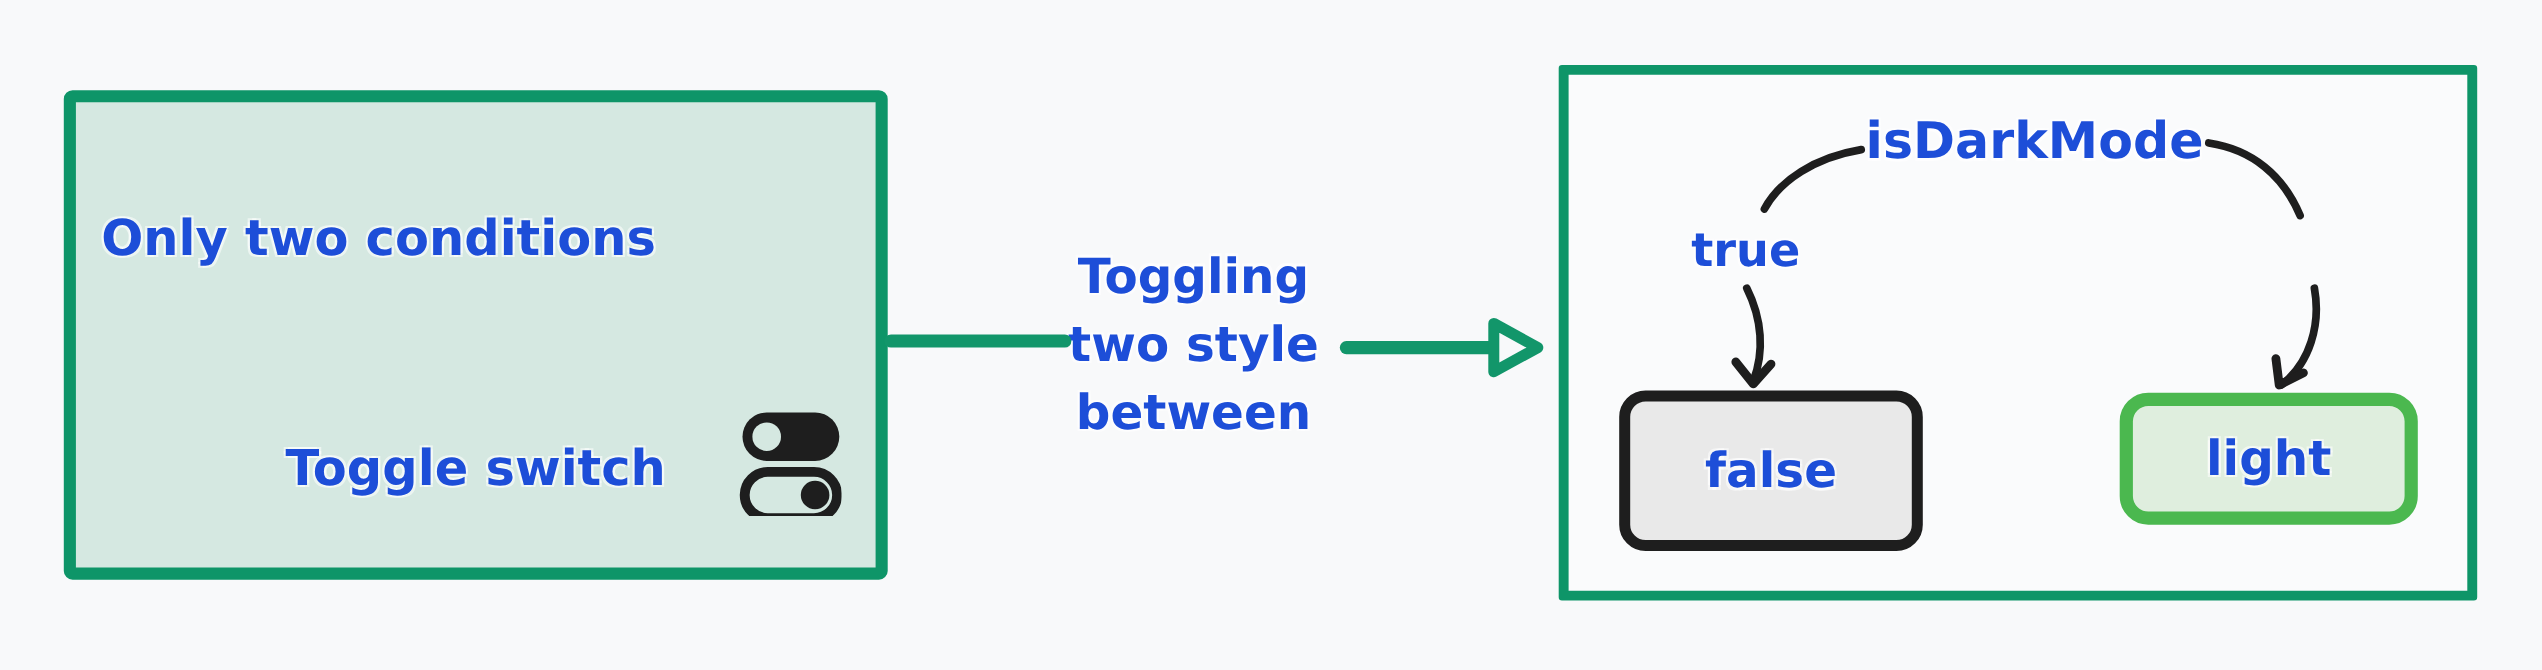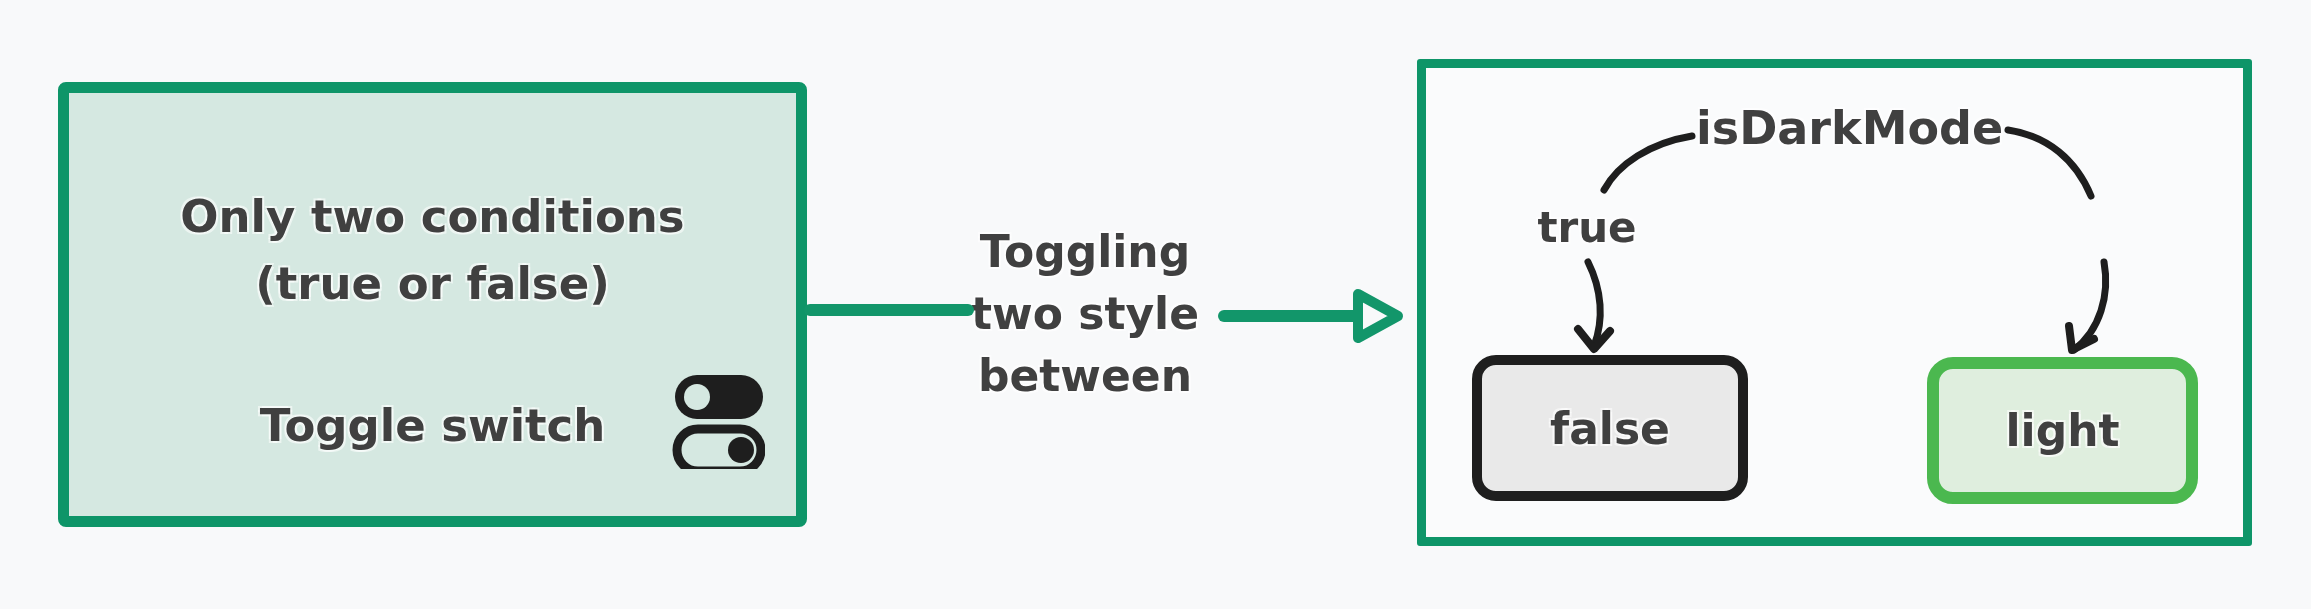--- a/index.html
+++ b/index.html
@@ -11,37 +11,38 @@
     position: relative;
     width: 2311px;
     height: 609px;
     background: #f8f9fa;
     overflow: hidden;
     font-weight: bold;
     color: #1e1e1e;
   }
   .abs { position: absolute; }
   .ink {
-    color: #404040;
+    color: #1d4ed8;
     text-shadow: -2px -2px 0 rgba(255,255,255,.55), 2px -2px 0 rgba(255,255,255,.55),
                  -2px 2px 0 rgba(255,255,255,.55), 2px 2px 0 rgba(255,255,255,.55);
   }
   .left-box {
     left: 58px; top: 82px;
     width: 749px; height: 445px;
     box-sizing: border-box;
     border: 11px solid #0e9568;
     border-radius: 8px;
     background: #d5e8e1;
   }
   .left-box-text {
     left: 0; right: 0; top: 90px;
-    text-align: center;
+    text-align: left;
     font-size: 45px;
     line-height: 67px;
+    padding-left: 23px;
   }
   .left-box-toggle-label {
     left: 0; right: 0; top: 303px;
     text-align: center;
     font-size: 45px;
     line-height: 60px;
   }
   .toggle-icon { left: 600px; top: 280px; }
   .connector-label {
     left: 945px; top: 221px;
@@ -85,41 +86,40 @@
   }
   .node-dark {
     left: 1472px; top: 355px;
     width: 276px; height: 146px;
     border: 10px solid #1e1e1e;
     border-radius: 24px;
     background: #e9e9e9;
   }
   .node-light {
     left: 1927px; top: 357px;
-    width: 271px; height: 147px;
+    width: 271px; height: 120px;
     border: 12px solid #4bb84f;
     border-radius: 26px;
     background: #dfeede;
   }
   svg.overlay {
     position: absolute;
     left: 0; top: 0;
     width: 2311px; height: 609px;
     pointer-events: none;
   }
 </style>
 </head>
 <body>
 
 <div class="canvas">
 
   <div class="abs left-box">
     <div class="abs left-box-text ink">
       <div>Only two conditions</div>
-      <div>(true or false)</div>
     </div>
     <div class="abs left-box-toggle-label ink">Toggle switch</div>
     <svg class="abs toggle-icon" width="96" height="96" viewBox="0 0 96 96">
       <rect x="6" y="2" width="88" height="44" rx="22" fill="#1e1e1e"></rect>
       <circle cx="28" cy="24" r="13" fill="#d5e8e1"></circle>
       <rect x="8" y="56" width="84" height="42" rx="21" fill="none" stroke="#1e1e1e" stroke-width="9"></rect>
       <circle cx="72" cy="77" r="13" fill="#1e1e1e"></circle>
     </svg>
   </div>
 

